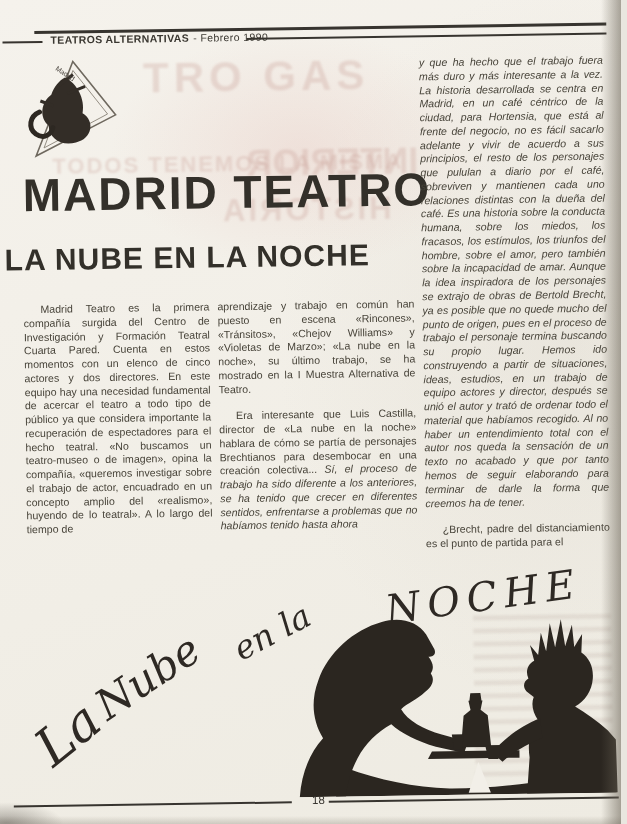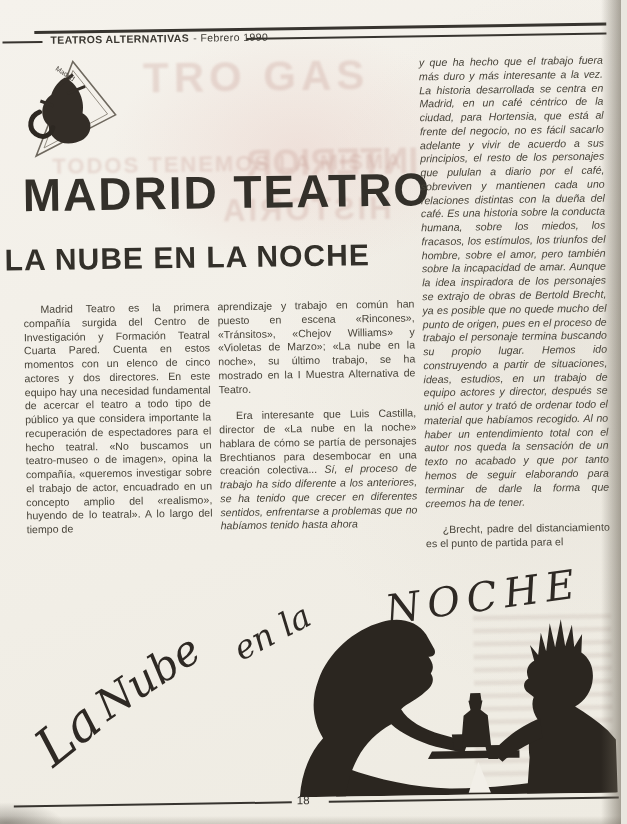--- a/index.html
+++ b/index.html
@@ -45,21 +45,21 @@
   .script-word{position:absolute;font-family:"DejaVu Serif",serif;font-style:italic;color:#2e2924;white-space:nowrap;}
   #word-la{left:30px;top:700px;font-size:52px;transform:rotate(-38deg);}
   #word-nube{left:86px;top:650px;font-size:42px;transform:rotate(-33deg);}
   #word-enla{left:228px;top:612px;font-size:33px;transform:rotate(-27deg);}
   #word-noche{left:382px;top:576px;font-size:40px;transform:rotate(-7deg);letter-spacing:7px;}
 
   .art{position:absolute;left:278px;top:597px;}
 
   #footRuleL{left:8px;top:801px;width:278px;height:2px;}
   #footRuleR{left:323px;top:801px;width:290px;height:2px;}
-  .page-num{position:absolute;left:291px;top:794px;width:28px;text-align:left;font-size:11.5px;color:#37342f;}
+  .page-num{position:absolute;left:291px;top:794px;width:28px;text-align:right;font-size:11.5px;color:#37342f;}
 
   .edge-right{position:absolute;top:0;right:0;width:20px;height:100%;
     background:linear-gradient(to right, rgba(104,97,84,0), rgba(104,97,84,0.55));}
   .edge-bottom{position:absolute;bottom:0;left:0;width:100%;height:8px;
     background:linear-gradient(to bottom, rgba(104,97,84,0), rgba(104,97,84,0.25));}
   .corner-smudge{position:absolute;left:-8px;bottom:-4px;width:72px;height:26px;
     background:radial-gradient(ellipse at 20% 80%, rgba(60,55,48,0.40), transparent 70%);}
 </style>
 </head>
 <body>

